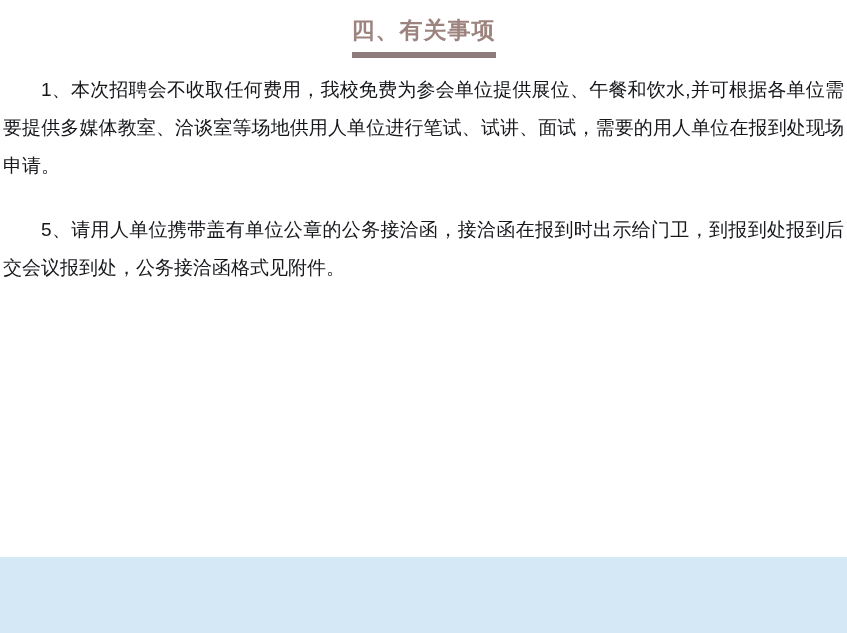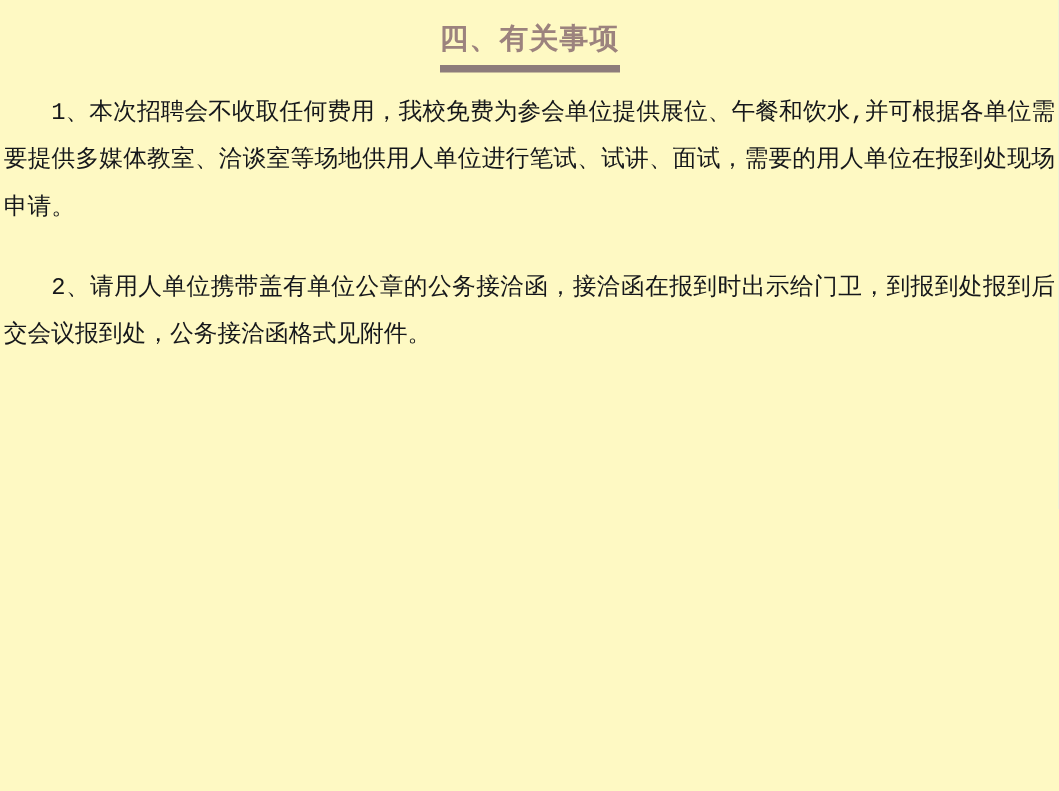--- a/index.html
+++ b/index.html
@@ -4,22 +4,22 @@
 <style>
   * { margin: 0; padding: 0; box-sizing: border-box; }
   html, body { width: 847px; height: 633px; }
   body {
     background: #d5e8f5;
     font-family: "Liberation Sans", sans-serif;
     overflow: hidden;
   }
   .page {
     width: 847px;
-    height: 633px;
-    background: #fef9c3;
+    height: 557px;
+    background: #ffffff;
     padding: 16px 3px 0 3px;
     overflow: hidden;
   }
   .title-row {
     text-align: center;
     margin-bottom: 13px;
   }
   .section-title {
     display: inline-block;
     font-size: 23px;
@@ -31,29 +31,28 @@
     border-bottom: 6px solid #8d7c7b;
   }
   .para {
     font-size: 19px;
     line-height: 38px;
     color: #15171b;
     text-align: justify;
     text-indent: 2em;
     margin-bottom: 26px;
     word-break: break-all;
-    font-family: Liberation Mono, monospace;
   }
 </style>
 </head>
 <body>
 
 <div class="page">
   <div class="title-row">
     <h2 class="section-title">四、有关事项</h2>
   </div>
 
   <p class="para">1、本次招聘会不收取任何费用，我校免费为参会单位提供展位、午餐和饮水,并可根据各单位需要提供多媒体教室、洽谈室等场地供用人单位进行笔试、试讲、面试，需要的用人单位在报到处现场申请。</p>
 
 
-  <p class="para">2、请用人单位携带盖有单位公章的公务接洽函，接洽函在报到时出示给门卫，到报到处报到后交会议报到处，公务接洽函格式见附件。</p>
+  <p class="para">5、请用人单位携带盖有单位公章的公务接洽函，接洽函在报到时出示给门卫，到报到处报到后交会议报到处，公务接洽函格式见附件。</p>
 
 </div>
 
 </body></html>

